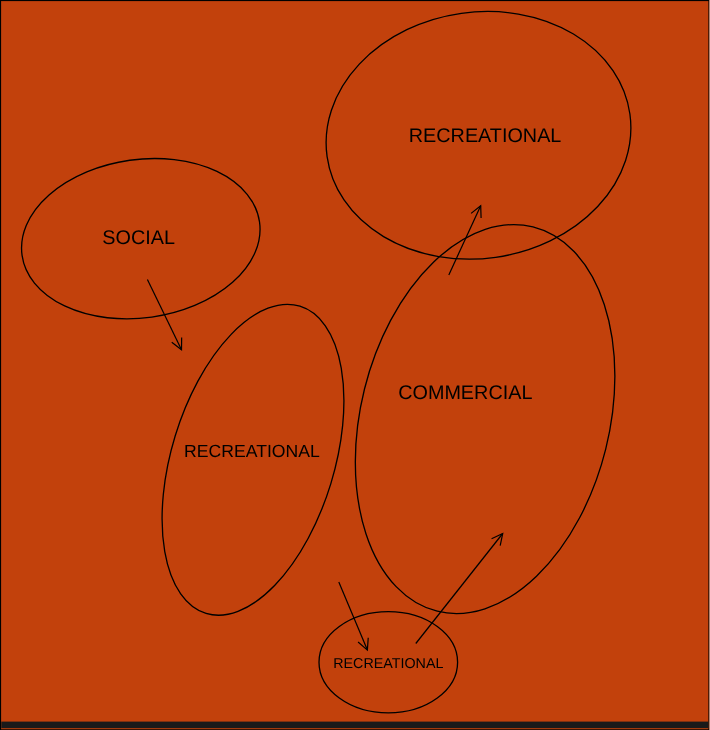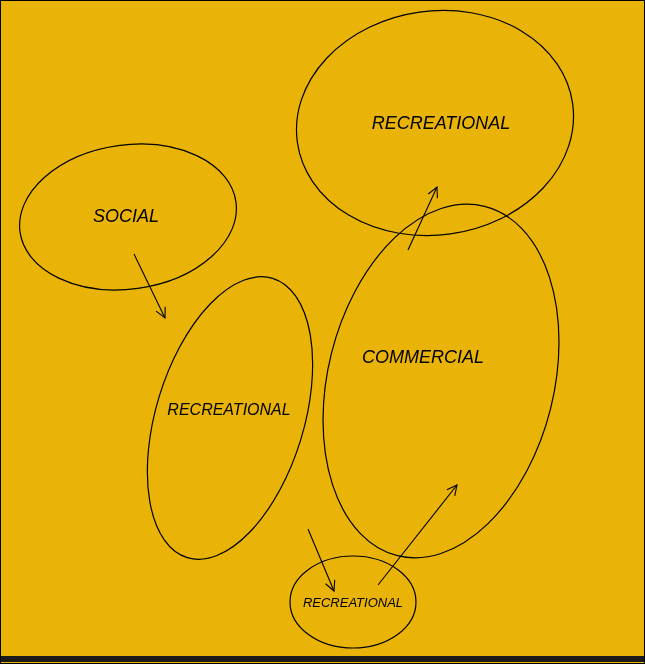--- a/index.html
+++ b/index.html
@@ -11,23 +11,22 @@
     width: 645px;
     height: 664px;
     font-family: "Liberation Sans", sans-serif;
   }
   .canvas {
     position: relative;
     width: 645px;
     height: 664px;
     box-sizing: border-box;
     border: 1px solid #000000;
-    background: #eab308;
+    background: #c2410c;
     overflow: hidden;
-    font-style: italic;
   }
   svg {
     display: block;
   }
   text {
     fill: #000000;
   }
 </style>
 </head>
 <body>

